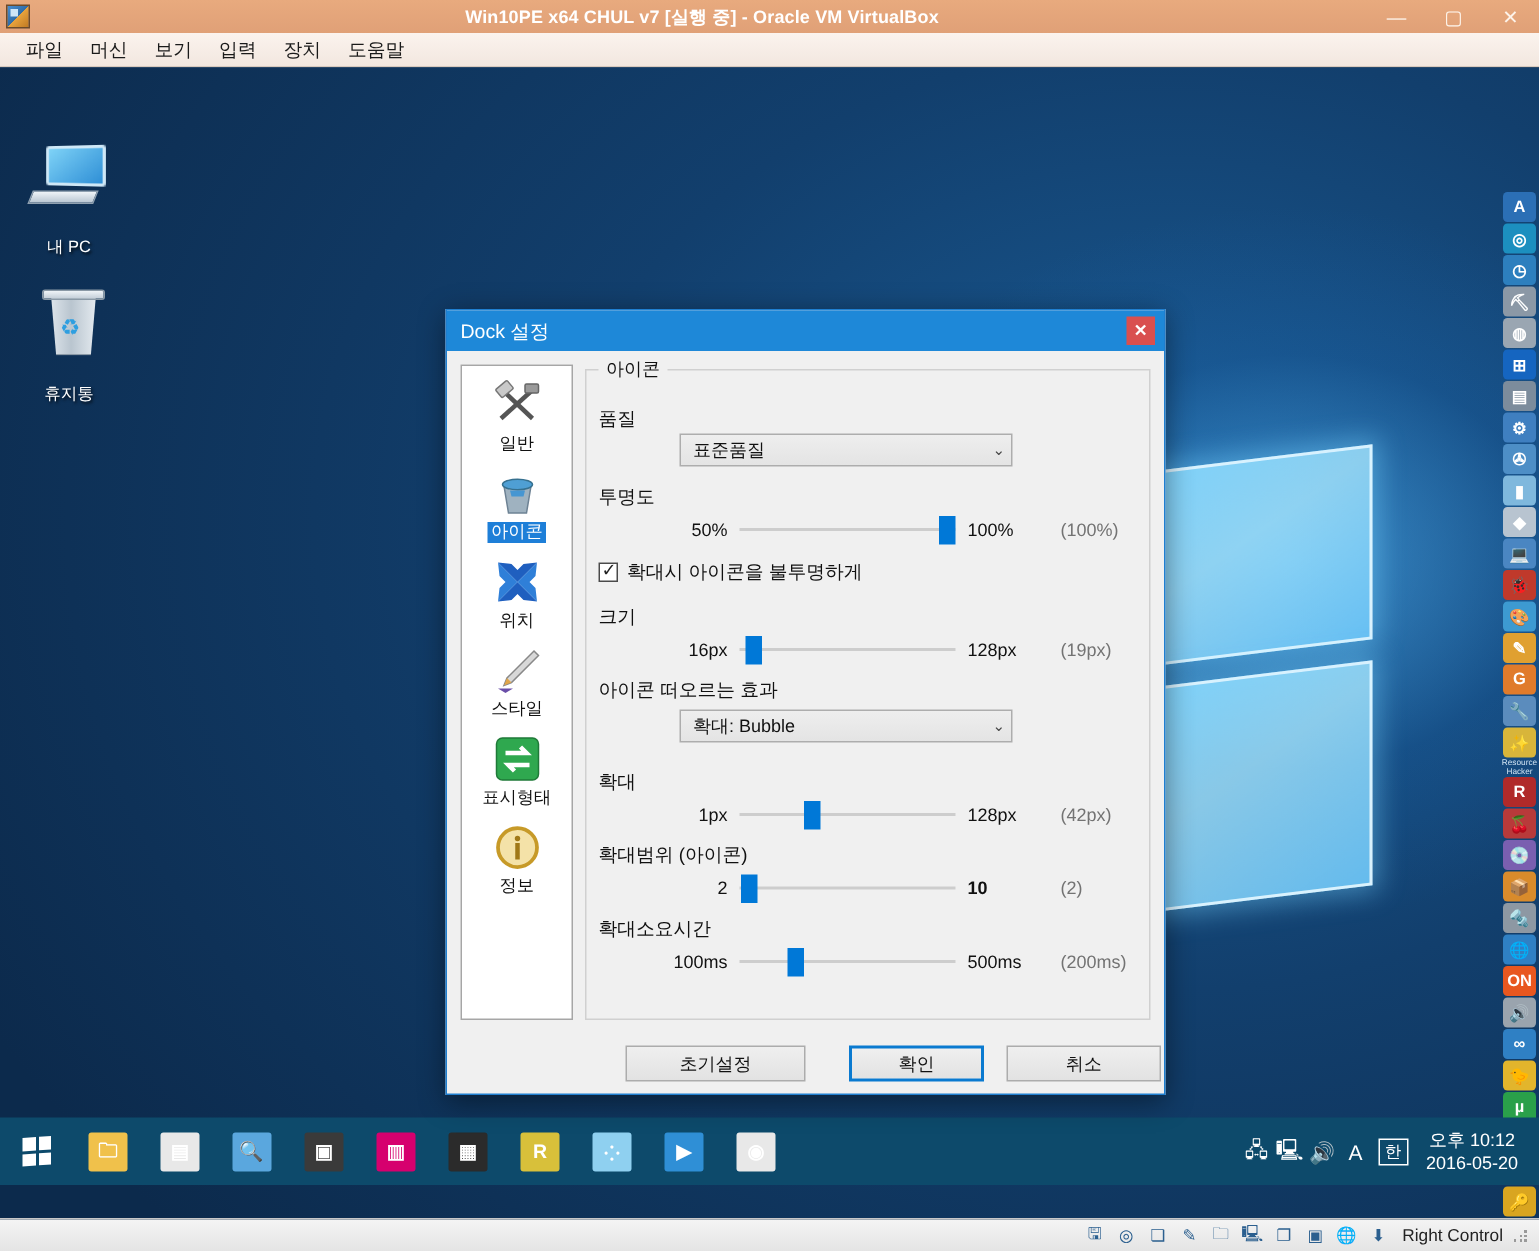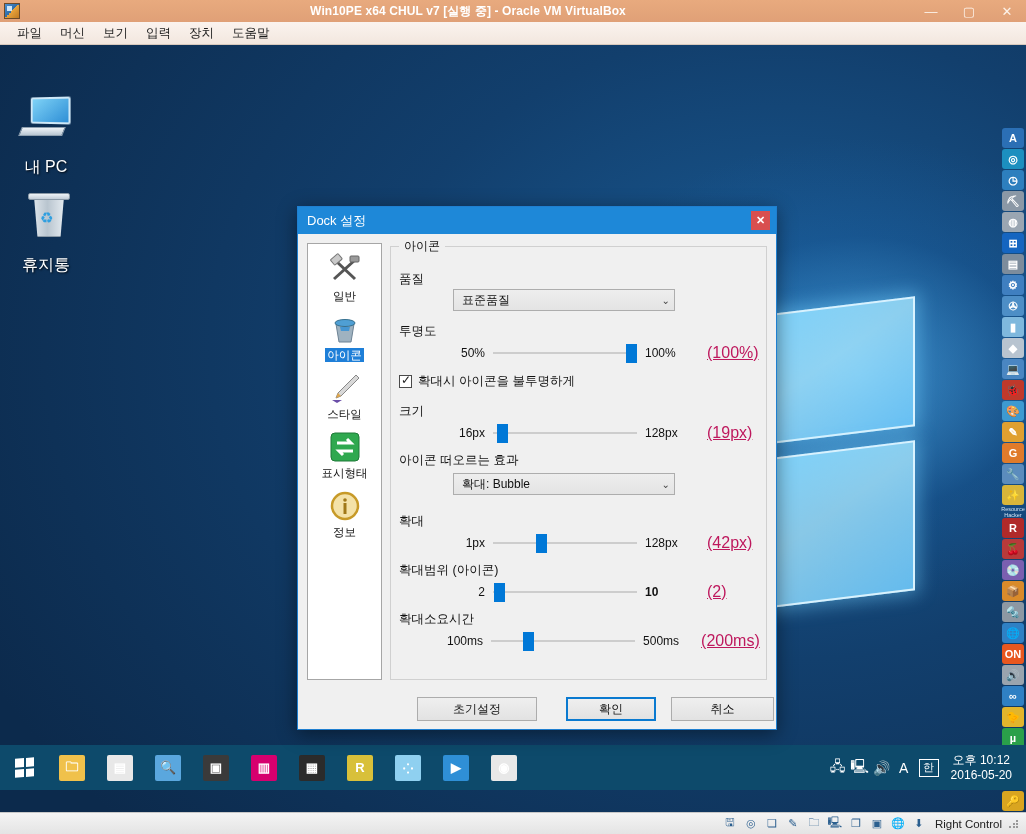--- a/index.html
+++ b/index.html
@@ -58,21 +58,21 @@
   .win-logo{ position:absolute; left:735px; top:255px; width:200px; height:285px;
     transform:skewY(-7deg); }
   .wl-pane{ position:absolute; border:2px solid rgba(225,245,255,0.92);
     background:linear-gradient(150deg, rgba(130,215,255,0.95), rgba(165,230,255,0.8) 45%, rgba(110,200,250,0.9));
     box-shadow:0 0 18px 4px rgba(120,210,255,0.45);}
   .wl-a{ left:10px; top:6px; width:170px; height:130px; }
   .wl-b{ left:10px; top:150px; width:170px; height:150px; }
 
   .desk-icon{ position:absolute; width:76px; text-align:center; }
   .di-glyph{ width:56px; height:50px; margin:0 auto 2px; position:relative; }
-  .di-label{ font-size:16px; color:#ffffff; text-shadow:1px 1px 2px rgba(0,0,0,0.85);margin-top:12px; }
+  .di-label{ font-size:11px; color:#ffffff; text-shadow:1px 1px 2px rgba(0,0,0,0.85);margin-top:12px; }
 
   
   .mon-screen{ position:absolute; left:12px; top:2px; width:40px; height:27px;
     background:linear-gradient(140deg,#7fd3f7,#2f8fd6); border:2px solid #cfe8f7;
     border-radius:2px; transform:perspective(60px) rotateY(-6deg); }
   .mon-kbd{ position:absolute; left:2px; top:32px; width:44px; height:9px;
     background:linear-gradient(to bottom,#eef3f7,#b9c6d2); border:1px solid #8fa0b0;
     transform:skewX(-22deg); }
   
   .bin{ position:absolute; left:14px; top:4px; width:34px; height:40px;
@@ -174,21 +174,21 @@
 
   .combo{
     height:22px; background:linear-gradient(to bottom,#eeeeee,#e4e4e4);
     border:1px solid #adadad; display:flex; align-items:center;
     padding:0 4px 0 8px; font-size:12px; color:#111;
   }
   .combo .chev{ margin-left:auto; font-size:10px; color:#444; }
 
   .sl-row{ display:flex; align-items:center; }
   .sl-min, .sl-max{ font-size:12px; color:#111; }
-  .sl-cur{ font-size:16px; color:#be185d;text-decoration:underline; }
+  .sl-cur{ font-size:12px; color:#737373; }
   .slider{ position:relative; height:22px; flex:none; }
   .sl-track{ position:absolute; top:10px; left:0; height:2px; width:100%;
     background:#cdcdcd; }
   .sl-thumb{ position:absolute; top:2px; width:11px; height:19px; background:#0078d7; }
 
   .chk-row{ display:flex; align-items:center; }
   .chk-box{ width:13px; height:13px; border:1px solid #4a4a4a; background:#fff;
     position:relative; margin-right:6px; }
   .chk-box.on:after{ content:"✓"; position:absolute; left:1px; top:-3px;
     font-size:12px; color:#222; }
@@ -361,20 +361,31 @@
           <div class="nav-item sel">
             <div class="nav-glyph"><svg viewBox="0 0 34 34" width="34" height="34">
                 <path d="M8 12 L26 12 L23 30 L11 30 Z" fill="#9fb2c0" stroke="#6d8294"></path>
                 <ellipse cx="17" cy="11" rx="10" ry="3.5" fill="#4f9fd4" stroke="#36708f"></ellipse>
                 <path d="M12 15 h10 l-1 4 h-8 z" fill="#2f8fd6" opacity=".8"></path>
               </svg></div>
             <div class="nav-label">아이콘</div>
           </div>
           <div class="nav-item">
             <div class="nav-glyph"><svg viewBox="0 0 34 34" width="34" height="34">
+                <g fill="#1f5fbf">
+                  <path d="M17 17 L4 4 L13 5 L17 9 L21 5 L30 4 Z"></path>
+                  <path d="M17 17 L30 30 L21 29 L17 25 L13 29 L4 30 Z"></path>
+                </g>
+                <path d="M17 17 L4 4 L5 13 L9 17 L5 21 L4 30 Z" fill="#2f7fd8"></path>
+                <path d="M17 17 L30 4 L29 13 L25 17 L29 21 L30 30 Z" fill="#2f7fd8"></path>
+              </svg></div>
+            <div class="nav-label">위치</div>
+          </div>
+          <div class="nav-item">
+            <div class="nav-glyph"><svg viewBox="0 0 34 34" width="34" height="34">
                 <path d="M28 4 L31 7 L13 25 L8 27 L10 22 Z" fill="#d8d8d8" stroke="#888"></path>
                 <path d="M10 22 L13 25 L8 27 Z" fill="#e0a64a"></path>
                 <path d="M4 29 L14 29 L9 32 Z" fill="#6a4ea8"></path>
               </svg></div>
             <div class="nav-label">스타일</div>
           </div>
           <div class="nav-item">
             <div class="nav-glyph"><svg viewBox="0 0 34 34" width="34" height="34">
                 <rect x="3" y="3" width="28" height="28" rx="4" fill="#2fa84f" stroke="#1f7a38"></rect>
                 <g stroke="#fff" stroke-width="3" fill="none">

